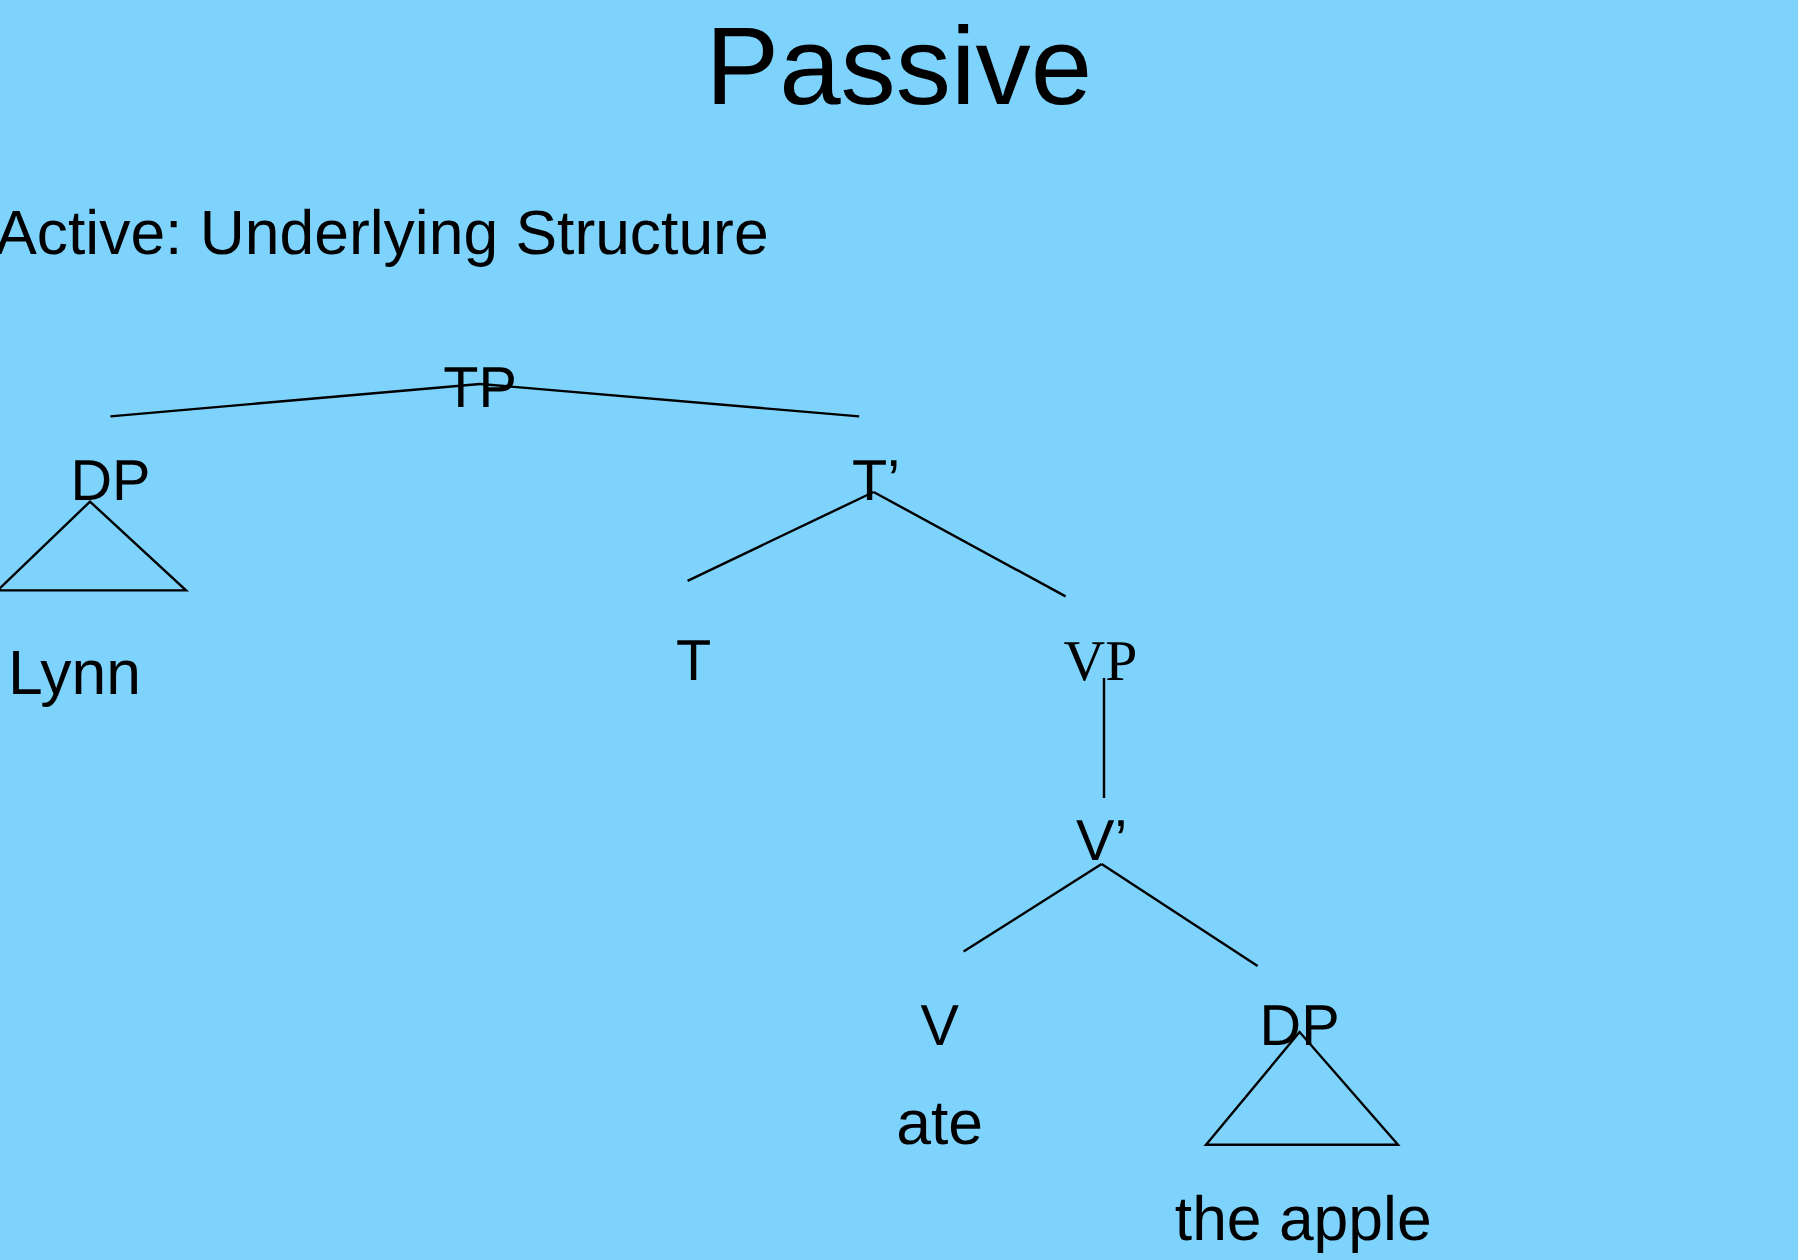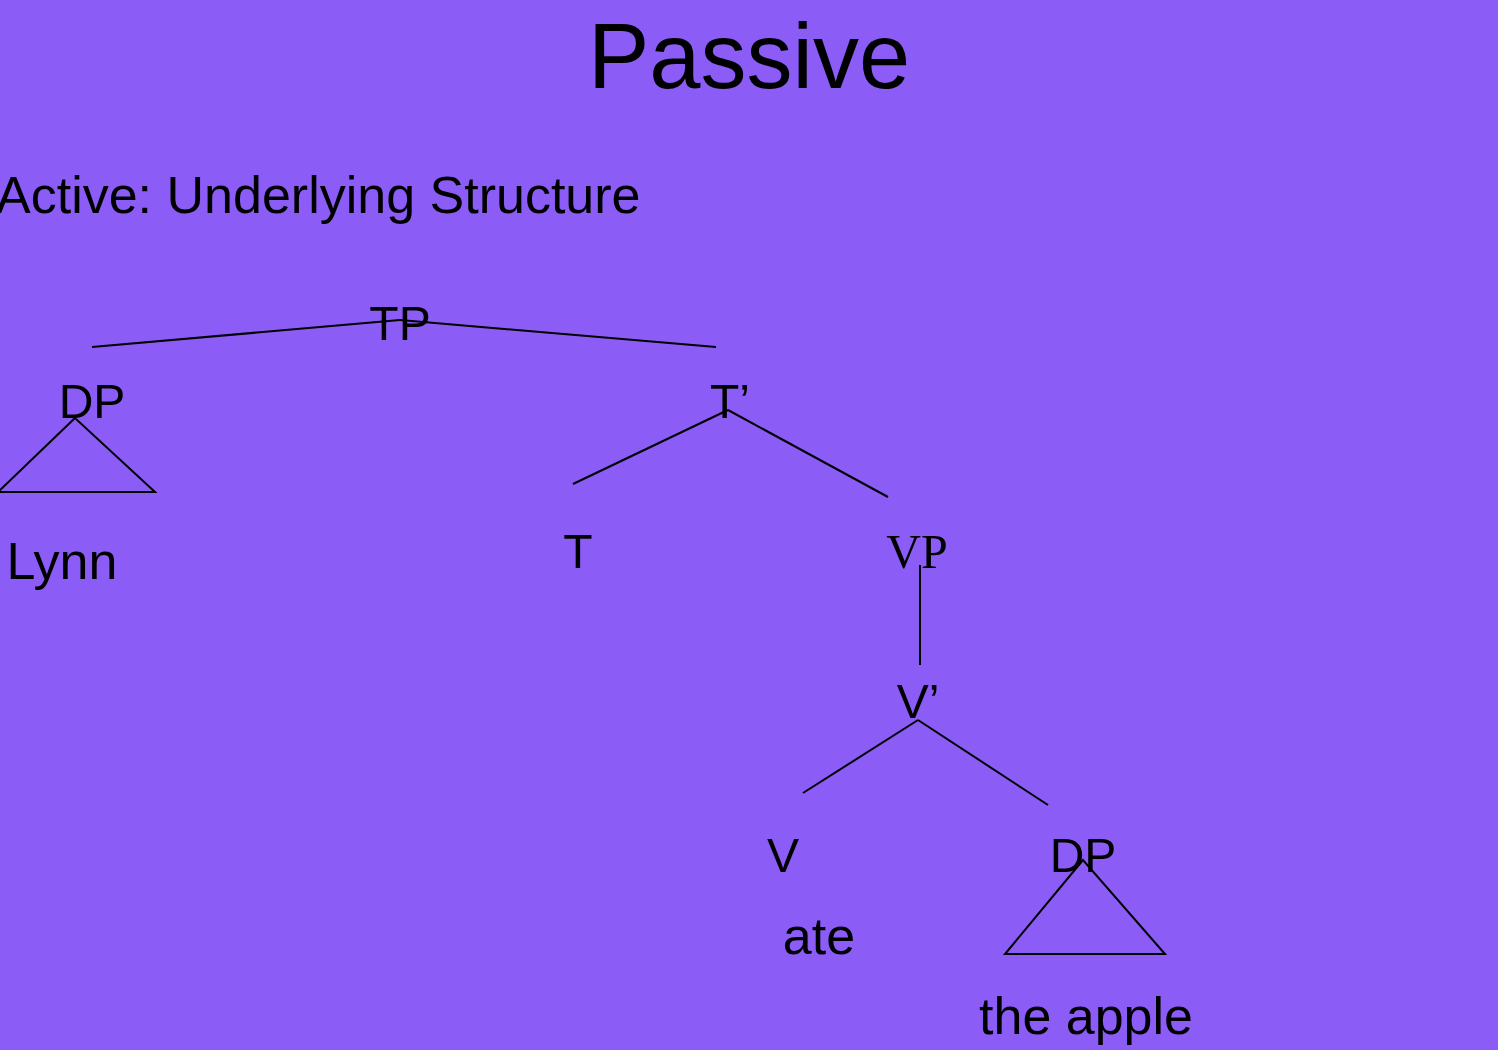--- a/index.html
+++ b/index.html
@@ -9,21 +9,21 @@
     background: #ffffff;
   }
   body {
     font-family: "Liberation Sans", sans-serif;
     color: #000000;
   }
   #slide {
     position: relative;
     width: 1498px;
     height: 1050px;
-    background: #8b5cf6;
+    background: #7dd3fc;
     overflow: hidden;
   }
   #slide-title {
     position: absolute;
     left: 0;
     top: 8px;
     width: 1498px;
     text-align: center;
     font-size: 92px;
     line-height: 1.05;
@@ -97,17 +97,17 @@
   <div id="tree-labels">
       <div class="tree-label" style="left: 400px; top: 300px;">TP</div>
       <div class="tree-label" style="left: 92px; top: 378px;">DP</div>
       <div class="tree-label" style="left: 730px; top: 378px;">T’</div>
       <div class="tree-label" style="left: 578px; top: 528px;">T</div>
       <div class="tree-label" style="left: 917px; top: 528px; font-family: Liberation Serif, serif;">VP</div>
       <div class="tree-label" style="left: 918px; top: 678px;">V’</div>
       <div class="tree-label" style="left: 783px; top: 832px;">V</div>
       <div class="tree-label" style="left: 1083px; top: 832px;">DP</div>
       <div class="leaf-label" style="left: 62px; top: 535px;">Lynn</div>
-      <div class="leaf-label" style="left: 783px; top: 910px; margin-left: 36px;">ate</div>
+      <div class="leaf-label" style="left: 783px; top: 910px;">ate</div>
       <div class="leaf-label" style="left: 1086px; top: 990px; text-align: right;">the apple</div>
     </div>
 
 </div>
 
 </body></html>

